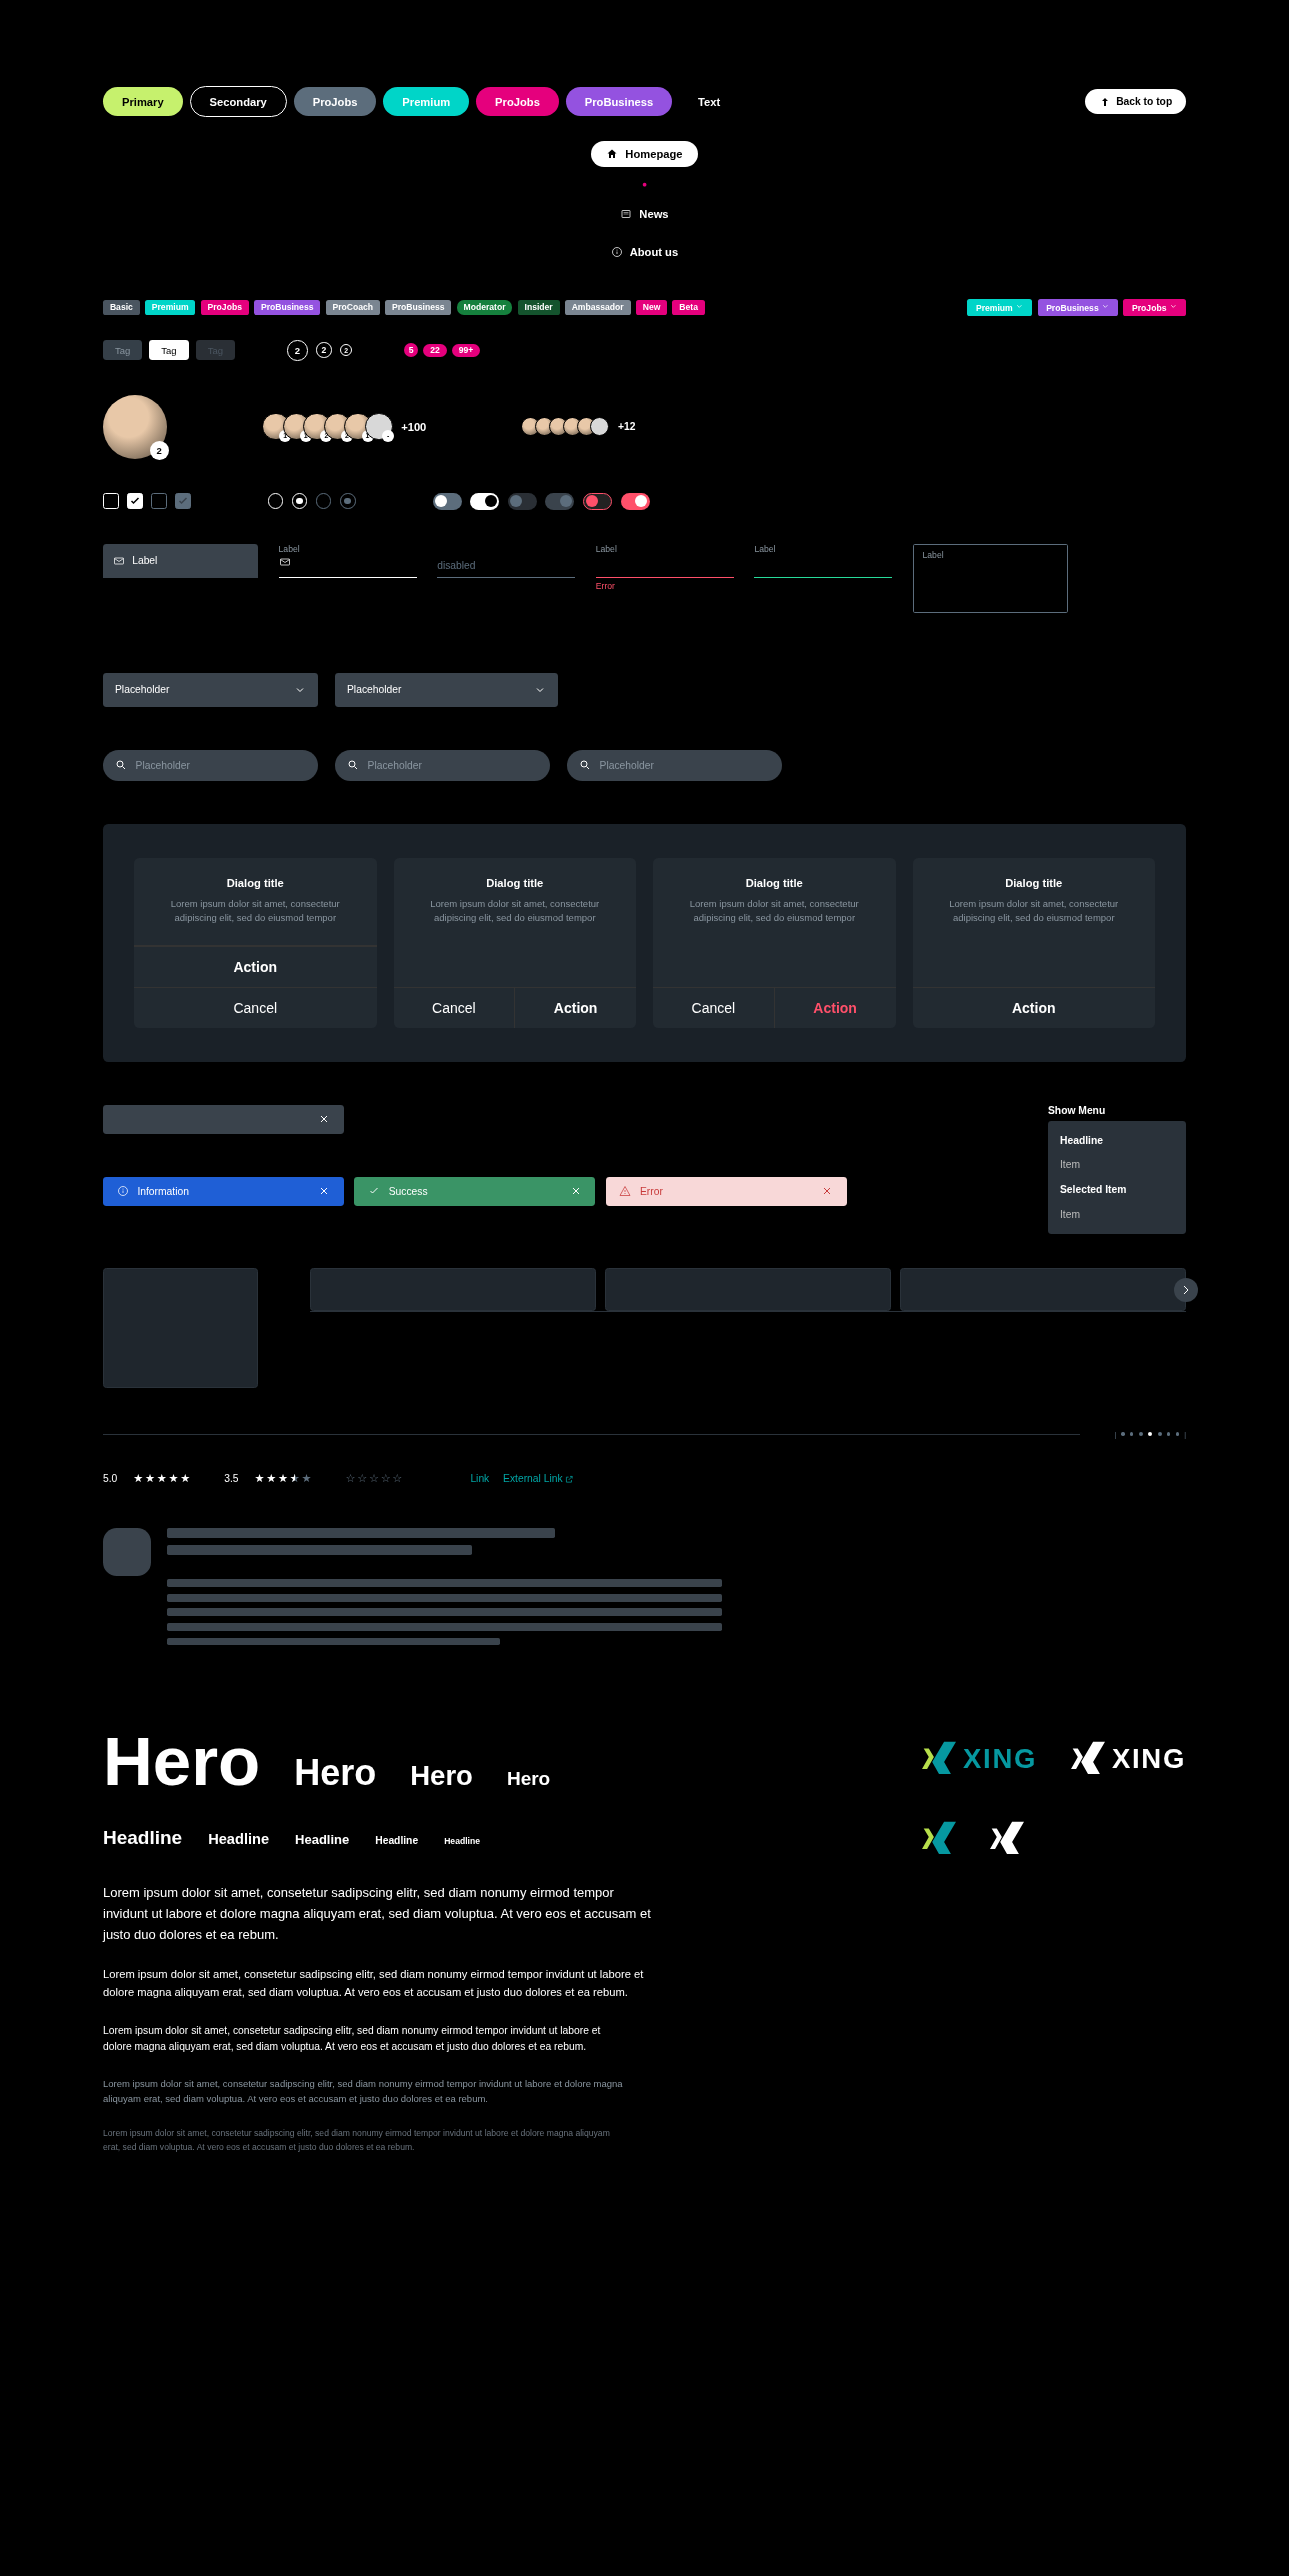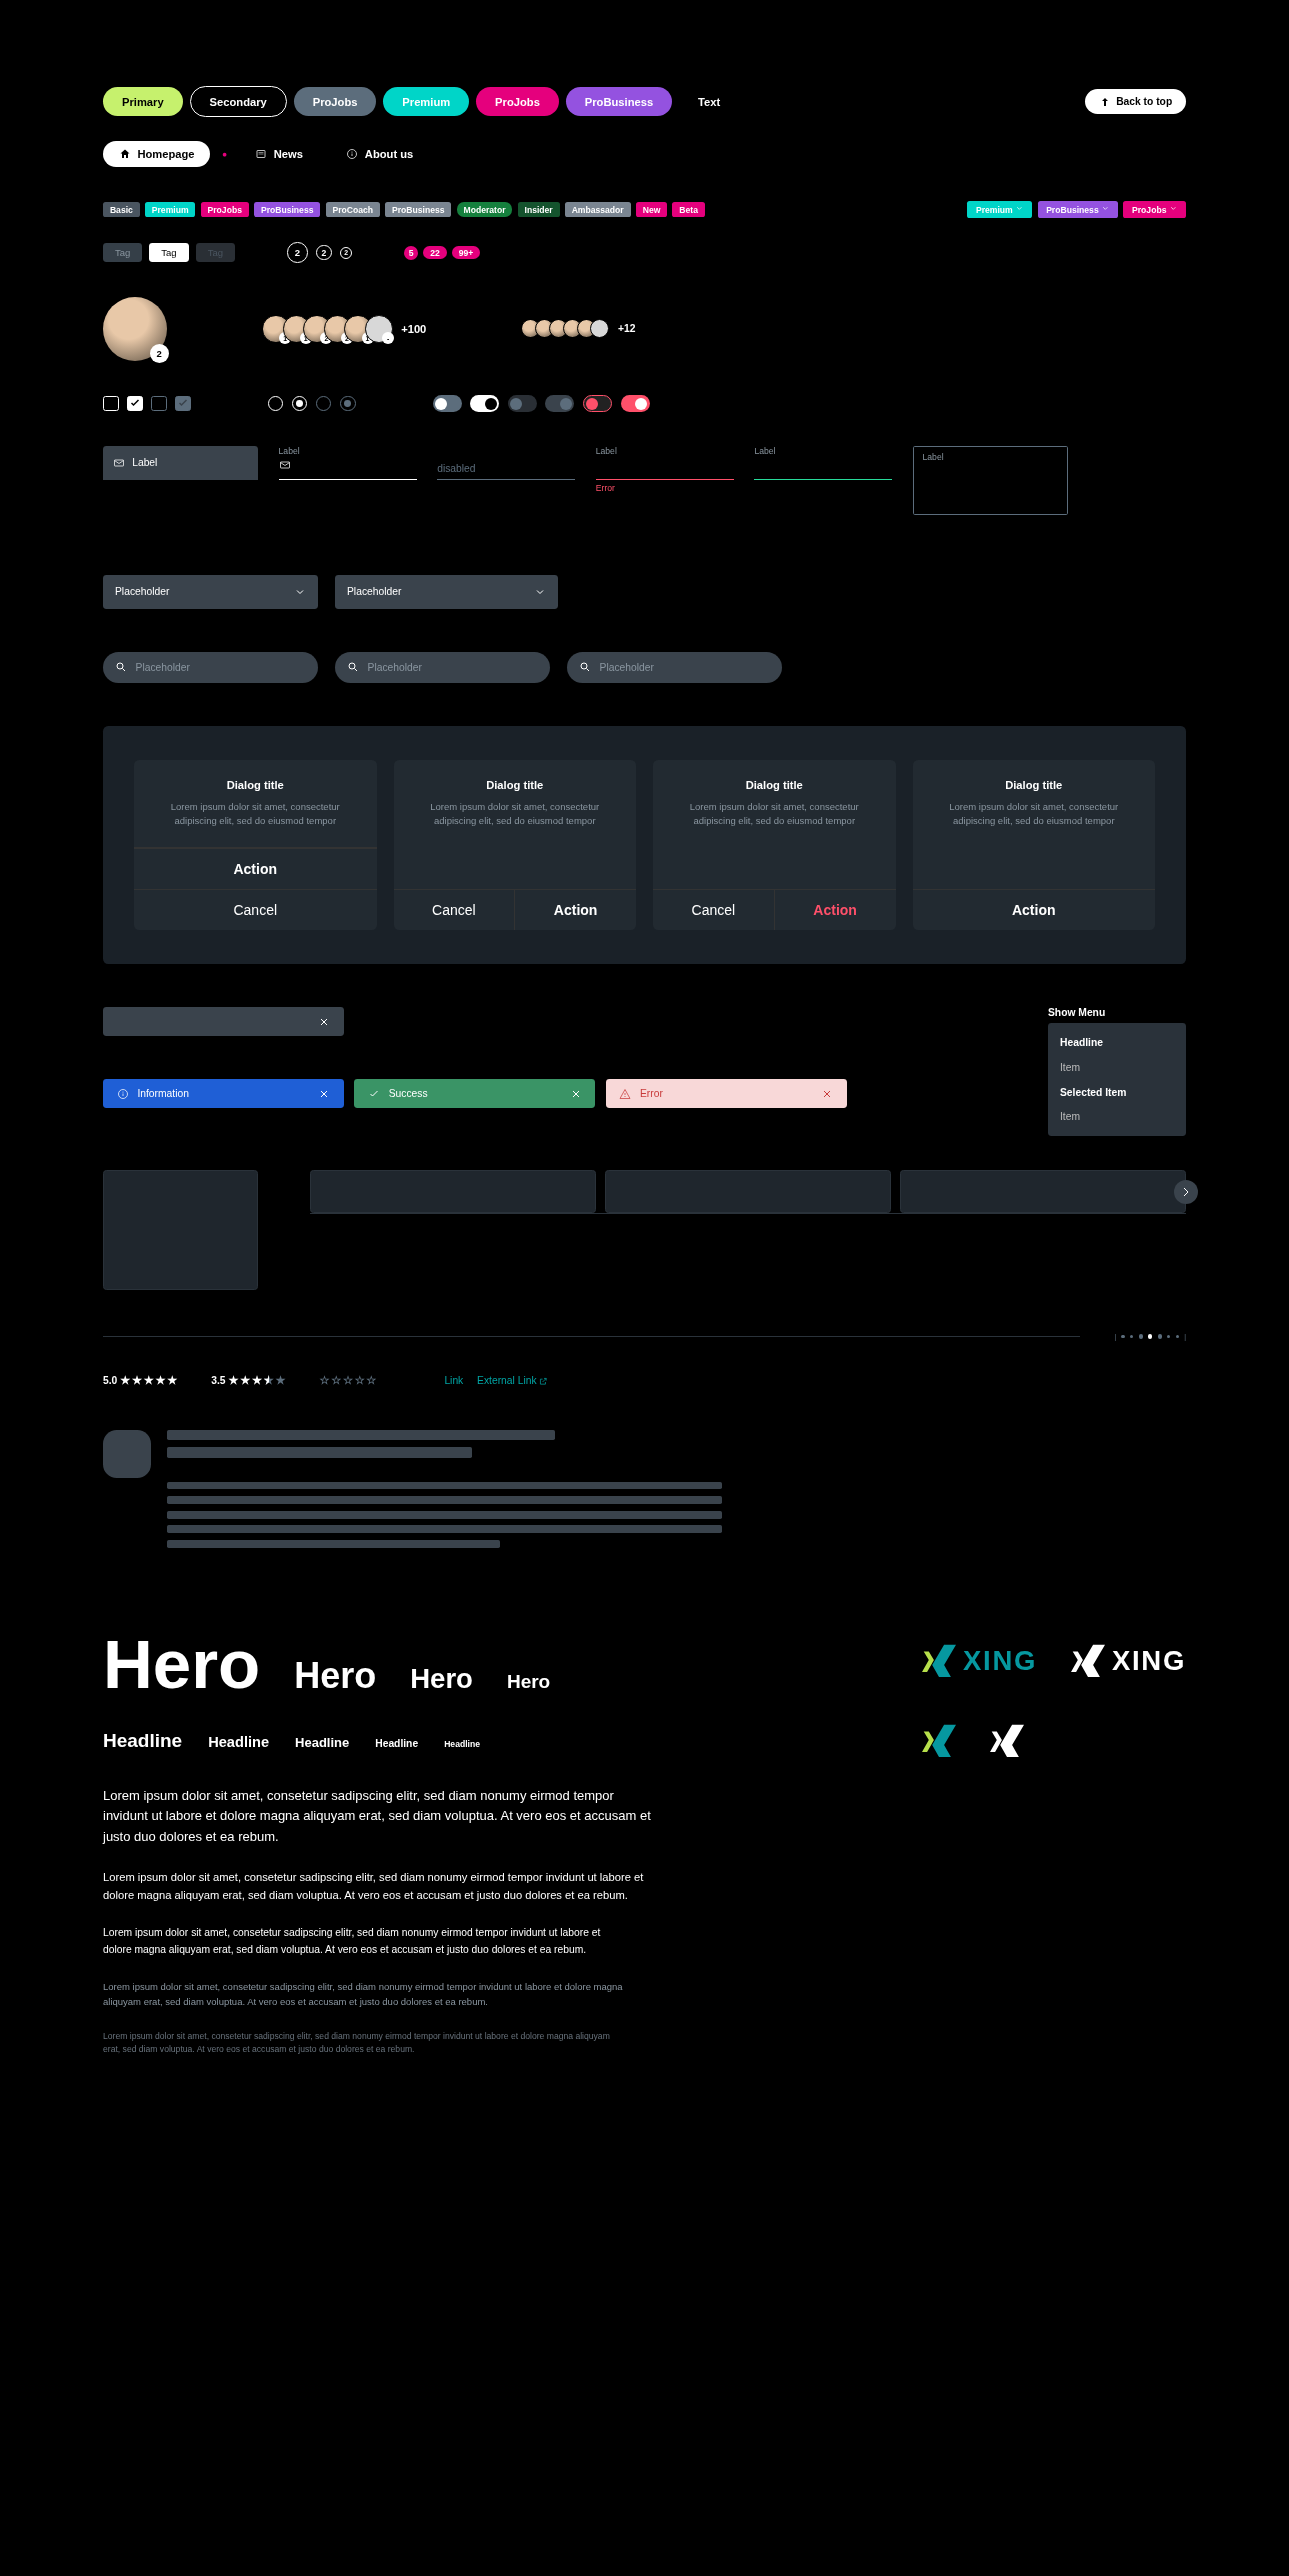--- a/index.html
+++ b/index.html
@@ -137,21 +137,21 @@
 .arrow-btn { width: 24px; height: 24px; border-radius: 50%; background: #3a434c; display: flex; align-items: center; justify-content: center; position: absolute; right: -12px; top: 50%; transform: translateY(-50%);}
 .carousel-dots { display: flex; gap: 5.2px; align-items: center; justify-content: flex-end;}
 .carousel-dots .d { width: 3.4px; height: 3.4px; border-radius: 50%; background: #5c6d7c; }
 .carousel-dots .d.active { background: #fff; width: 4.3px; height: 4.3px; }
 .carousel-dots .d.bigger { width: 4.3px; height: 4.3px; }
 
 
 .stars { display: flex; gap: 1.7px; }
 .star { color: #fff; font-size: 11.2px; }
 .star.empty { color: #5c6d7c; }
-.rating { display: flex; align-items: center; gap: 3px; font-weight: 700; font-size: 10.3px; text-align: center; }
+.rating { display: flex; align-items: center; gap: 16px; font-weight: 400; font-size: 10.3px; text-align: center; }
 
 
 .link { color: #00a5a5; font-size: 10.3px; }
 
 
 .skel-avatar { width: 48px; height: 48px; border-radius: 13.8px; background: #3a434c; }
 .skel-line { height: 10.3px; background: #3a434c; border-radius: 1.7px; }
 
 
 .hero-row { display: flex; align-items: baseline; gap: 34px; margin: 77px 0 26px 0; }
@@ -193,21 +193,21 @@
     <button class="btn text">Text</button>
   </div>
   <button class="btn back">
     <svg class="i" viewBox="0 0 24 24">
         <path d="M12 4l-6 6h4v10h4V10h4z" fill="currentColor"></path>
       </svg>
     <span>Back to top</span>
   </button>
 </div>
 
-<div class="row" style="gap:12px; margin-bottom: 34px;">
+<div class="row" style="gap:12px; margin-bottom: 34px; flex-direction: column;">
   <div class="pill active">
     <svg class="i" viewBox="0 0 24 24">
         <path d="M12 3l9 8h-3v9h-4v-6h-4v6H6v-9H3z" fill="currentColor"></path>
       </svg>
     <span>Homepage</span>
   </div>
   <span class="nav-sep">●</span>
   <div class="pill">
     <svg class="i" viewBox="0 0 24 24">
         <rect x="4" y="5" width="16" height="14" rx="1" fill="none" stroke="currentColor" stroke-width="1.5"></rect>

